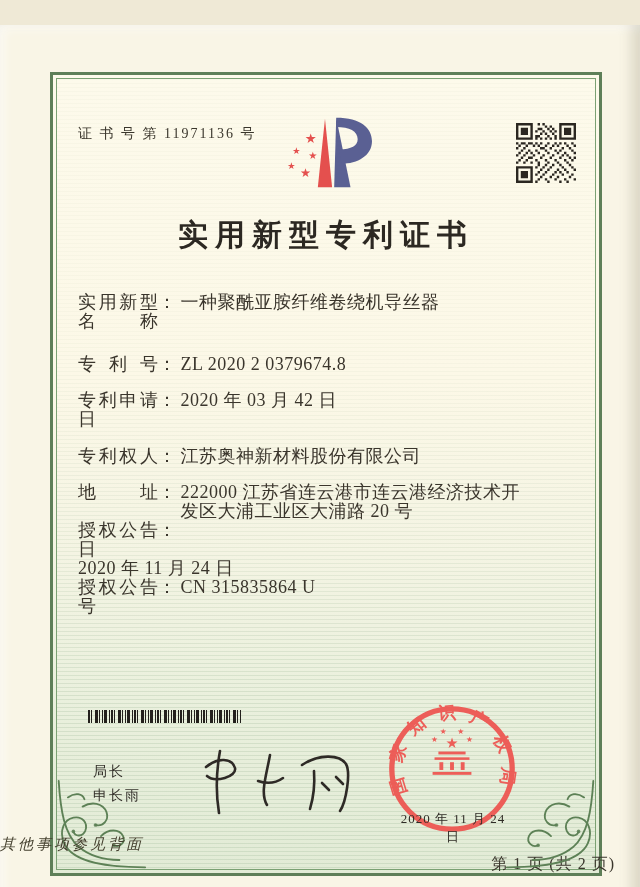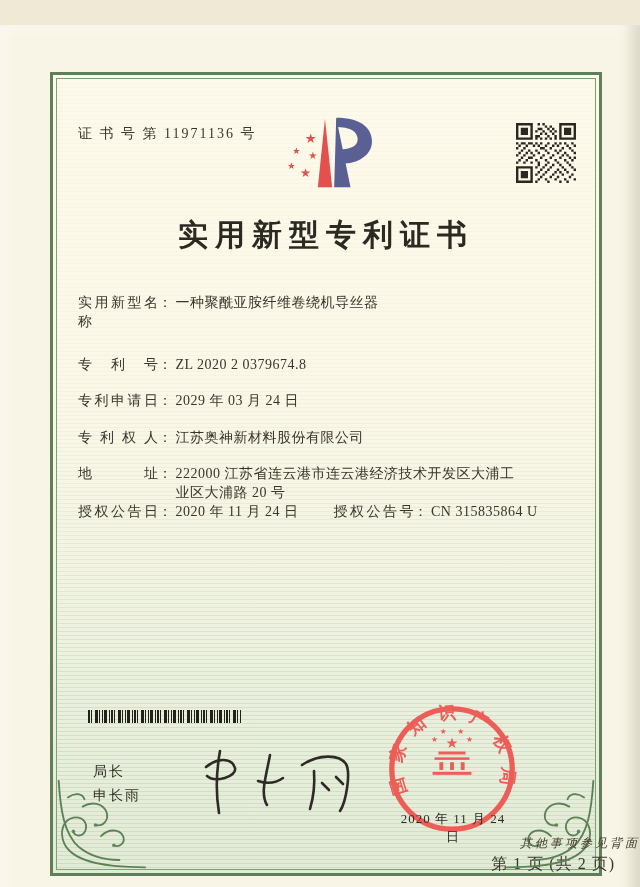--- a/index.html
+++ b/index.html
@@ -13,43 +13,43 @@
   .guilloche{position:absolute;inset:4px;
         background:repeating-linear-gradient(180deg, rgba(104,146,104,.16) 0 1px, rgba(104,146,104,0) 1px 4px);
         -webkit-mask-image:linear-gradient(180deg, rgba(0,0,0,.22) 0%, rgba(0,0,0,.22) 32%, rgba(0,0,0,.55) 55%, #000 78%);
         mask-image:linear-gradient(180deg, rgba(0,0,0,.22) 0%, rgba(0,0,0,.22) 32%, rgba(0,0,0,.55) 55%, #000 78%);
         pointer-events:none;}
   .cert-no{position:absolute;left:25px;top:50px;font-size:14px;letter-spacing:2px;color:#3a362c;}
   .logo{position:absolute;left:226px;top:40px;width:94px;height:78px;}
   .qr{position:absolute;left:463px;top:48px;width:60px;height:60px;}
   .title{position:absolute;left:0;top:140px;width:100%;text-align:center;
          font-size:30px;font-weight:bold;letter-spacing:7px;color:#2c2822;}
-  .fields{position:absolute;left:25px;top:218px;width:492px;font-size:14px;color:#3a352c;}
+  .fields{position:absolute;left:25px;top:218px;width:492px;font-size:18px;color:#3a352c;}
   .frow{line-height:19px;}
   .mb24{margin-bottom:24px}.mb5{margin-bottom:5px}.mb17{margin-bottom:17px}.mb18{margin-bottom:18px}.mb0{margin-bottom:0}
   .flabel{display:inline-block;width:80px;text-align:justify;text-align-last:justify;vertical-align:top;}
   .fsep{vertical-align:top;}
   .fval{display:inline-block;vertical-align:top;letter-spacing:.5px;}
   .w352{max-width:352px;}
   .pair1{display:inline-block;width:252px;vertical-align:top;}
   .pair2{display:inline-block;vertical-align:top;}
   .paras{position:absolute;left:25px;top:481px;width:492px;font-size:13px;line-height:21.5px;
          color:#3f3a30;letter-spacing:.8px;text-align:justify;}
   .paras p{margin:0;text-indent:2em;}
   .barcode{position:absolute;left:35px;top:635px;width:153px;height:13px;
         background:repeating-linear-gradient(90deg,#23201c 0 2px,transparent 2px 3px,#23201c 3px 4px,transparent 4px 7px,#23201c 7px 10px,transparent 10px 11px,#23201c 11px 12px,transparent 12px 14px,#23201c 14px 15px,transparent 15px 16px,#23201c 16px 19px,transparent 19px 21px,#23201c 21px 22px,transparent 22px 23px);}
   .signer{position:absolute;left:40px;top:685px;font-size:14px;color:#33302a;letter-spacing:2px;line-height:24px;}
   .signature{position:absolute;left:145px;top:668px;width:160px;height:78px;}
   .seal{position:absolute;left:333px;top:628px;width:132px;height:132px;opacity:.9;}
   .seal-date{position:absolute;left:340px;top:735px;width:120px;text-align:center;
              font-size:13px;color:#2f2c26;letter-spacing:1px;}
   .page-ind{position:absolute;left:16px;top:779px;width:100%;text-align:right;
             font-size:16px;color:#3a362c;letter-spacing:1px;}
-  .back-note{position:absolute;left:0;top:810px;width:100%;text-align:right;font-style:italic;
-             font-size:12px;color:#45402f;letter-spacing:3px;}
+  .back-note{position:absolute;left:0;top:810px;width:100%;text-align:left;font-style:italic;
+             font-size:15px;color:#45402f;letter-spacing:3px;}
   .flourish{position:absolute;width:92px;height:92px;}
   .fl-left{left:2px;bottom:2px;}
   .fl-right{right:2px;bottom:2px;transform:scaleX(-1);}
 </style>
 </head>
 <body>
 
 <div class="page">
   <div class="frame">
     <div class="guilloche"></div>
@@ -105,21 +105,21 @@
       <div class="frow mb24">
         <span class="flabel">实用新型名称</span><span class="fsep">：</span>
         <span class="fval">一种聚酰亚胺纤维卷绕机导丝器</span>
       </div>
       <div class="frow mb17">
         <span class="flabel">专利号</span><span class="fsep">：</span>
         <span class="fval">ZL 2020 2 0379674.8</span>
       </div>
       <div class="frow mb18">
         <span class="flabel">专利申请日</span><span class="fsep">：</span>
-        <span class="fval">2029 年 03 月 24 日</span>
+        <span class="fval">2020 年 03 月 42 日</span>
       </div>
       <div class="frow mb17">
         <span class="flabel">专利权人</span><span class="fsep">：</span>
         <span class="fval">江苏奥神新材料股份有限公司</span>
       </div>
       <div class="frow mb0">
         <span class="flabel">地址</span><span class="fsep">：</span>
         <span class="fval w352">222000 江苏省连云港市连云港经济技术开发区大浦工业区大浦路 20 号</span>
       </div>
       <div class="frow">

